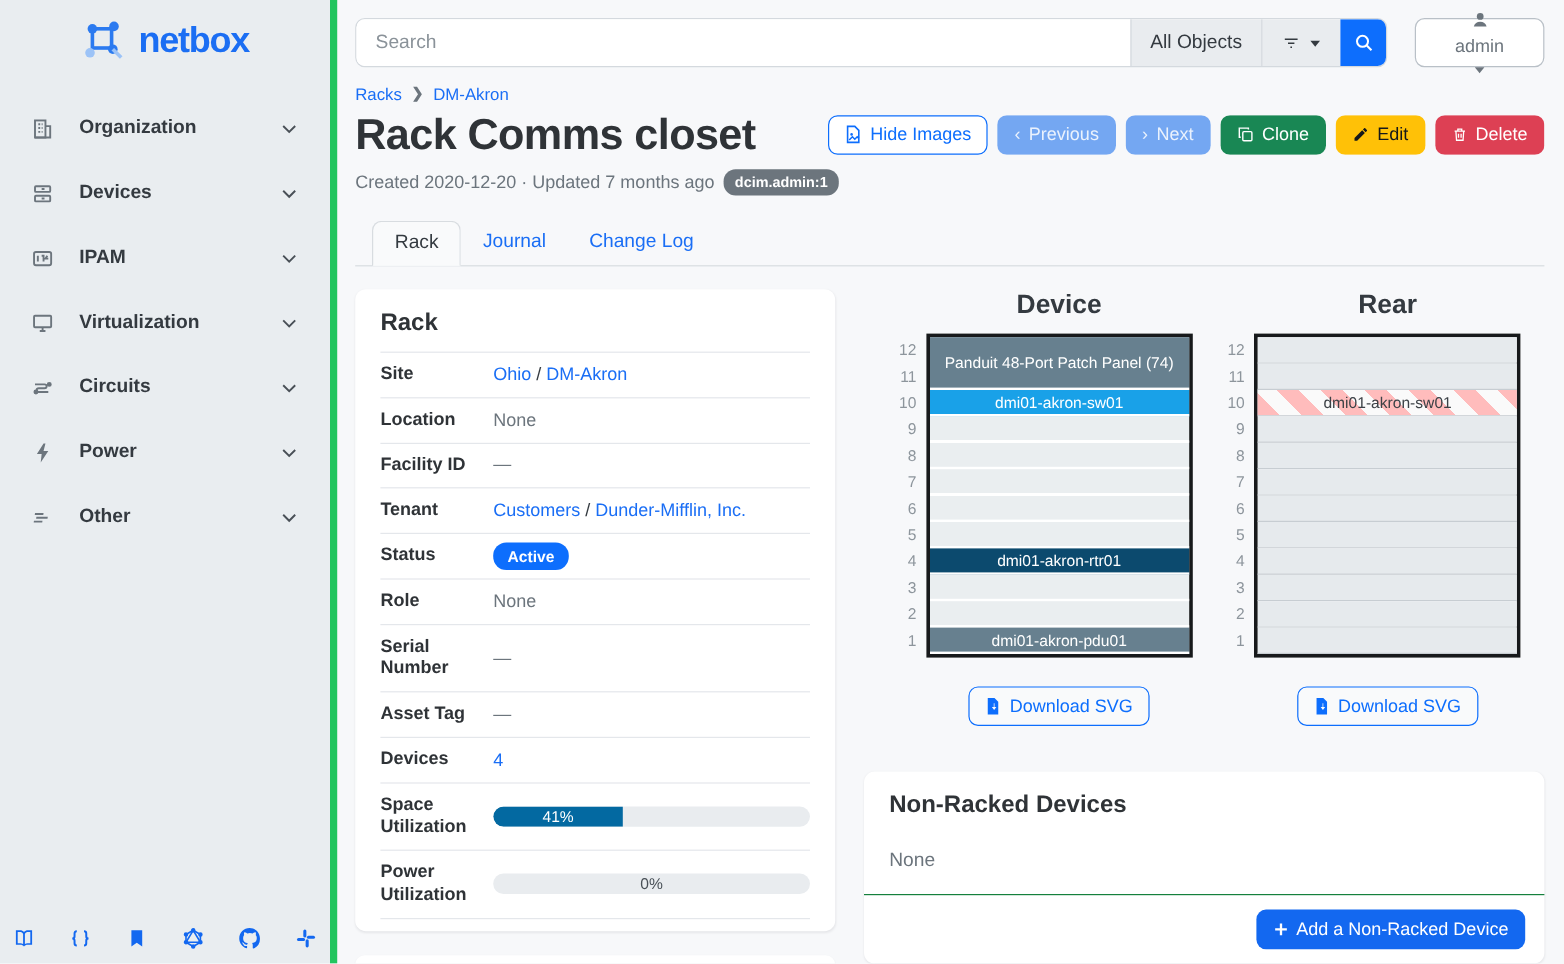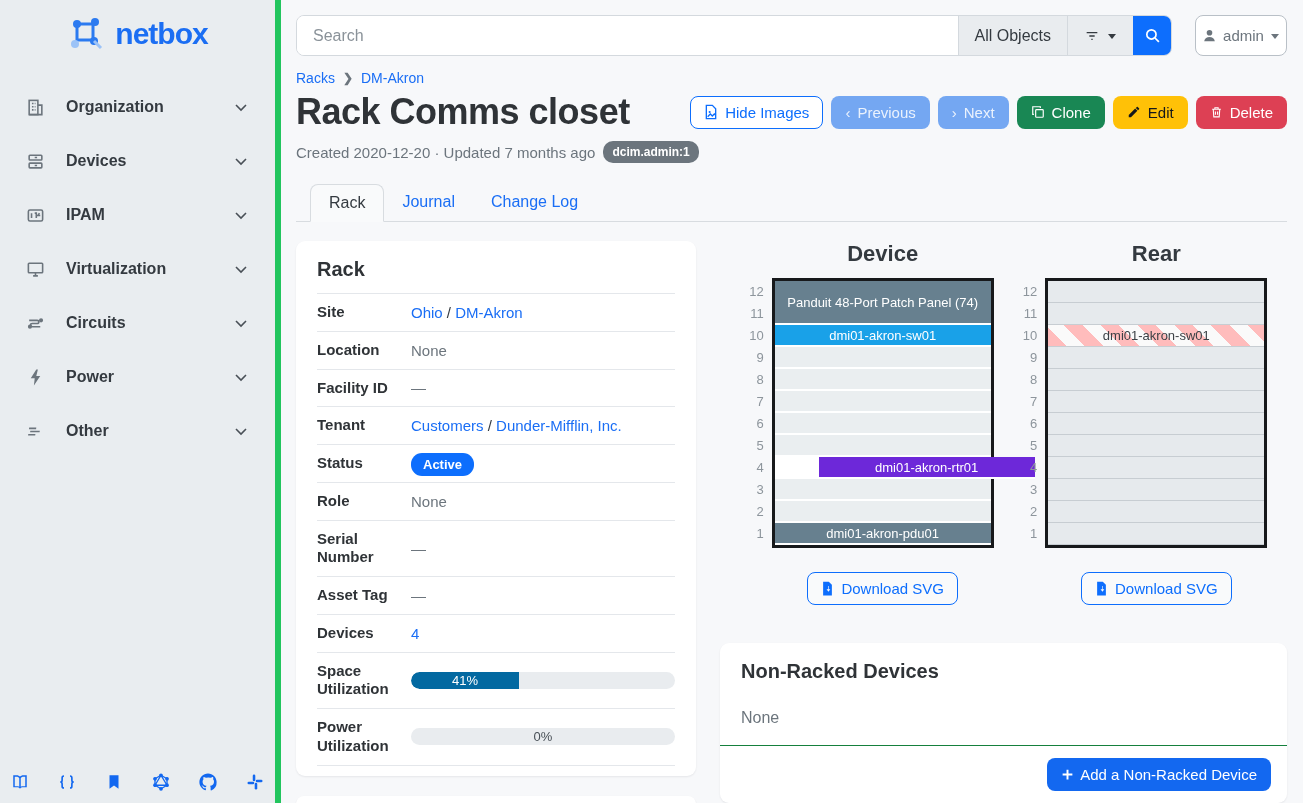--- a/index.html
+++ b/index.html
@@ -26,22 +26,22 @@
 
   
   .topbar { display:flex; align-items:stretch; height:41px; }
   .search-group { display:flex; flex:1; border:1px solid #d4d9de; border-radius:8px; overflow:hidden; background:#fff; }
   .search-input { flex:1; border:none; outline:none; padding:0 16px; font-size:16px; color:#343a40; background:#fff; }
   .search-input::placeholder { color:#8a9299; }
   .scope-btn, .filter-btn { background:#e9ecef; border-left:1px solid #d4d9de; color:#343a40;
     font-size:16px; display:flex; align-items:center; padding:0 16px; cursor:pointer; }
   .filter-btn { gap:7px; color:#343a40; }
   .go-btn { background:#0d6efd; border:none; width:38px; display:flex; align-items:center; justify-content:center; cursor:pointer; }
-  .user-btn { margin-left:23px; width:92px; border:1px solid #b9c0c7; border-radius:8px; background:#fff;
-    display:flex; align-items:center; justify-content:center; gap:6px; color:#6c757d; font-size:15px; cursor:pointer; }
+  .user-btn { margin-left:23px; width:108px; border:1px solid #b9c0c7; border-radius:8px; background:#fff;
+    display:flex; align-items:center; justify-content:center; gap:6px; color:#6c757d; font-size:15px; cursor:pointer;flex-direction:column; }
 
   
   .breadcrumb { margin-top:14px; font-size:14px; display:flex; align-items:center; gap:8px; }
   .breadcrumb a { color:#1a6ef5; text-decoration:none; cursor:pointer; }
   .crumb-sep { color:#6c757d; font-weight:bold; font-size:12px; }
   .title-row { display:flex; align-items:center; margin-top:5px; }
   .page-title { font-size:36px; font-weight:bold; color:#2f3337; letter-spacing:-.5px; }
   .actions { margin-left:auto; display:flex; gap:8px; }
   .btn { border-radius:8px; font-size:15px; padding:7px 13px; display:inline-flex; align-items:center; gap:7px;
     border:1px solid transparent; cursor:pointer; white-space:nowrap; }
@@ -477,21 +477,21 @@
                   <div class="unit-num">1</div>
                 </div>
               <div class="rack-box" id="front-rack">
                   <div class="slot device-front" style="height: 44px; background: rgb(103, 128, 143); color: rgb(255, 255, 255);">Panduit 48-Port Patch Panel (74)</div>
                   <div class="slot device-front" style="height: 22px; background: rgb(25, 161, 232); color: rgb(255, 255, 255);">dmi01-akron-sw01</div>
                   <div class="slot empty-front"></div>
                   <div class="slot empty-front"></div>
                   <div class="slot empty-front"></div>
                   <div class="slot empty-front"></div>
                   <div class="slot empty-front"></div>
-                  <div class="slot device-front" style="height: 22px; background: #6d28d9; color: rgb(255, 255, 255); margin-left: 44px;">dmi01-akron-rtr01</div>
+                  <div class="slot device-front" style="height: 22px; background: #0c4a6e; color: rgb(255, 255, 255);">dmi01-akron-rtr01</div>
                   <div class="slot empty-front"></div>
                   <div class="slot empty-front"></div>
                   <div class="slot device-front" style="height: 22px; background: rgb(103, 128, 143); color: rgb(255, 255, 255);">dmi01-akron-pdu01</div>
                 </div>
             </div>
             <div class="dl-wrap">
               <button class="btn btn-outline-blue btn-dl">
                 <span>
                     <svg width="13" height="15" viewBox="0 0 20 24" fill="currentColor">
                       <path d="M3 1h9l5 5v17H3zM11 8v5H8.5l3 4 3-4H12V8z"></path>

